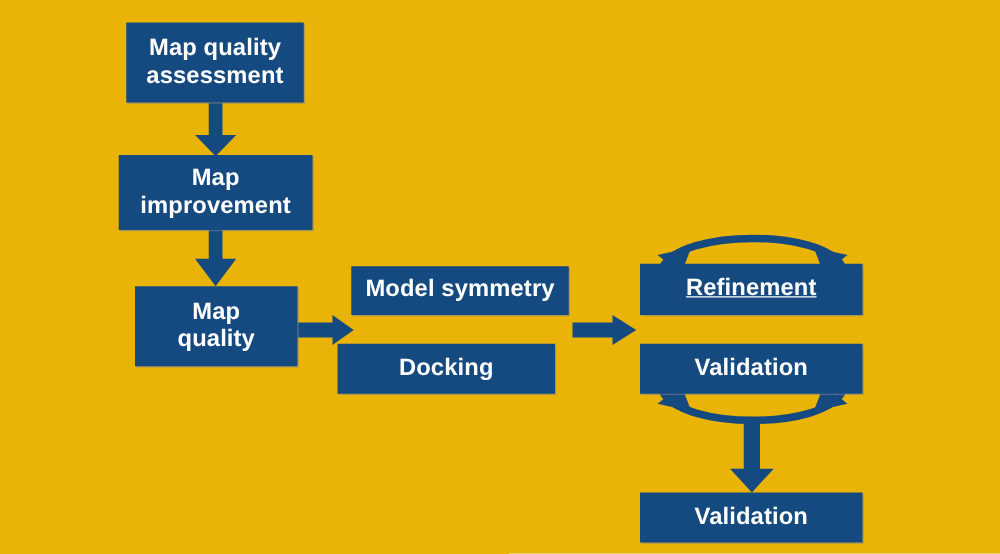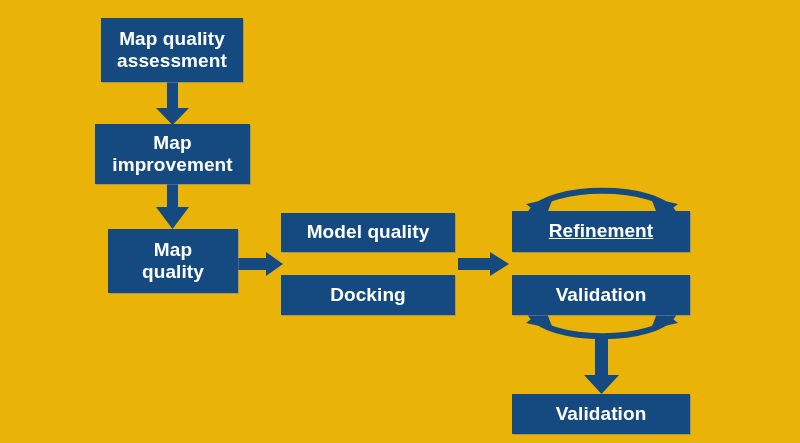--- a/index.html
+++ b/index.html
@@ -113,24 +113,24 @@
   </div>
 
   <div class="node" id="node-map-symmetry" style="left:108px; top:229px; width:130px; height:64px;">
     <div>
       <span>Map</span>
       <span>quality</span>
     </div>
   </div>
 
   <div class="node" id="node-model-building" style="left:281px; top:213px; width:174px; height:39px;">
-    <span>Model quality</span>
+    <span>Model symmetry</span>
   </div>
 
-  <div class="node" id="node-docking" style="left:281px; top:275px; width:174px; height:40px;">
+  <div class="node" id="node-docking" style="left:270px; top:275px; width:174px; height:40px;">
     <span>Docking</span>
   </div>
 
   <div class="node" id="node-refinement" style="left:512px; top:211px; width:178px; height:41px;text-decoration:underline;">
     <span>Refinement</span>
   </div>
 
   <div class="node" id="node-validation" style="left:512px; top:275px; width:178px; height:40px;align-items:center;">
     <span>Validation</span>
   </div>

